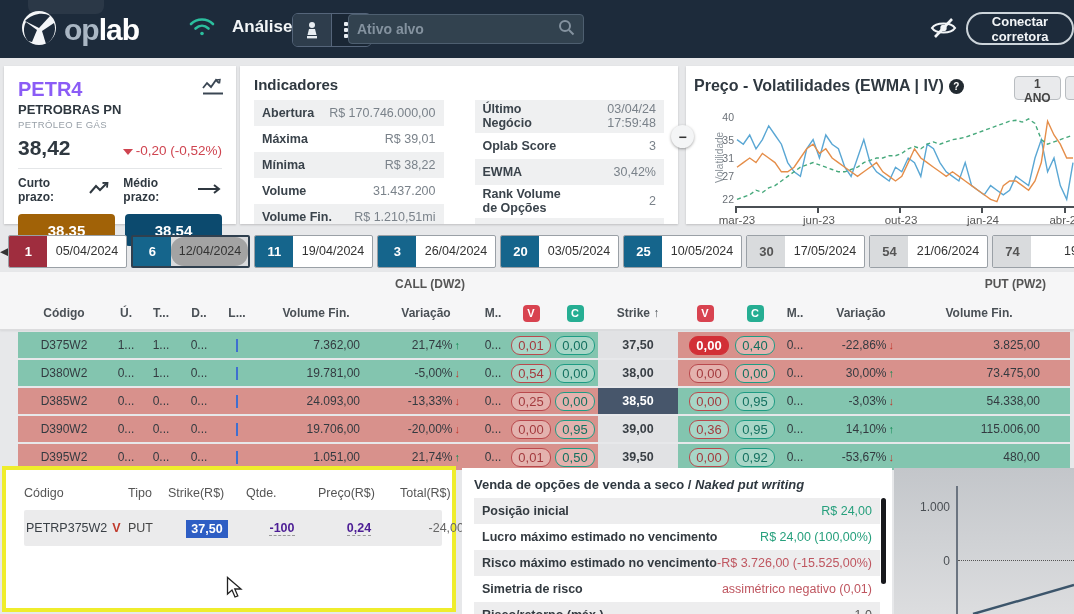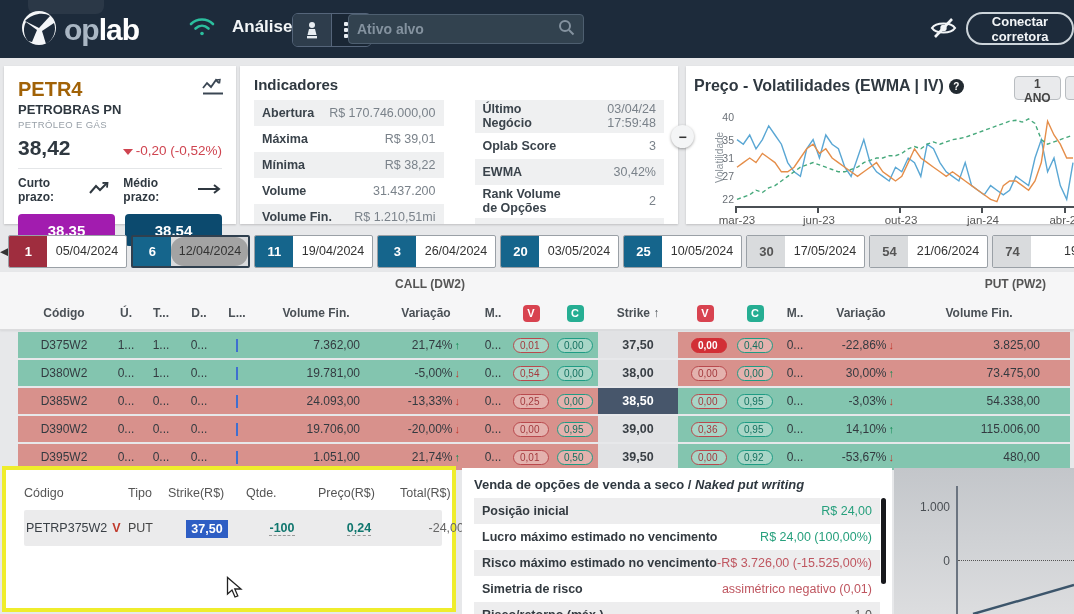--- a/index.html
+++ b/index.html
@@ -29,35 +29,35 @@
                      font-size:14px; font-weight:bold; font-family:"Liberation Sans",sans-serif; }
   .searchbox input::placeholder { color:#84929f; }
   .eyeoff { position:absolute; left:930px; top:16px; }
   .connect-btn { position:absolute; left:966px; top:12px; height:33px; padding:0 18px; border:2px solid #ccd4da;
                  border-radius:17px; background:transparent; color:#f2f5f7; font-size:13px; font-weight:bold;
                  font-family:"Liberation Sans",sans-serif; }
 
   
   .panel { position:absolute; background:#fff; box-shadow:0 1px 2px rgba(0,0,0,.18); }
   .asset-card { left:4px; top:66px; width:232px; height:158px; padding:12px 14px; }
-  .ticker { font-size:20px; font-weight:800; color:#a16207; }
+  .ticker { font-size:20px; font-weight:800; color:#8b5cf6; }
   .chart-icon { position:absolute; right:12px; top:12px; }
   .asset-name { font-size:13px; font-weight:bold; color:#2f3840; margin-top:1px; }
   .asset-sector { font-size:9.5px; color:#98a0a8; letter-spacing:.4px; margin-top:2px; }
   .price-row { display:flex; align-items:baseline; justify-content:space-between; margin-top:6px; }
   .price { font-size:21px; font-weight:800; color:#2f3840; }
   .change { font-size:13.5px; color:#cf4450; }
   .caret-down { display:inline-block; width:0; height:0; border-left:5px solid transparent; border-right:5px solid transparent;
                 border-top:6px solid #cf4450; margin-right:3px; }
   .asset-card hr { border:none; border-top:1px solid #e4e6e8; margin:8px 0 7px; }
   .trend-row { display:flex; align-items:center; gap:10px; font-size:12px; font-weight:bold; color:#2f3840; }
   .bidask { display:flex; gap:10px; margin-top:10px; }
   .bidask button { flex:1; height:32px; border:none; border-radius:4px; color:#fff; font-size:15px; font-weight:bold;
                    font-family:"Liberation Sans",sans-serif; }
-  .bid { background:#a21caf; } .ask { background:#0c4a6e; }
+  .bid { background:#a16207; } .ask { background:#0c4a6e; }
 
   .indicators { left:240px; top:66px; width:438px; height:158px; padding:10px 14px; overflow:hidden; }
   .ind-title { font-size:15px; font-weight:800; color:#2f3840; margin-bottom:7px; }
   .ind-grid { display:flex; gap:31px; }
   .ind-col { flex:1; display:flex; flex-direction:column; }
   .ind-row { display:flex; justify-content:space-between; align-items:center; min-height:26px; padding:2px 8px; font-size:12.5px; }
   .ind-col > .ind-row:nth-child(odd) { background:#eff0f1; }
   .ind-label { font-weight:600; color:#3a434b; max-width:55%; line-height:1.15; }
   .ind-value { color:#7a828a; text-align:right; }
 
@@ -110,42 +110,42 @@
   .chain-body { position:absolute; left:0; top:332px; width:1074px; }
   .chain-row { display:flex; align-items:stretch; height:26px; margin:0 4px 2px 18px; }
   .segband { display:grid; align-items:center; font-size:12px; color:#333a40; }
   .segband.green { background:#83c5af; } .segband.red { background:#d8918c; }
   .sc { text-align:center; white-space:nowrap; overflow:hidden; }
   .num { text-align:right; padding-right:16px; }
   .liqbar { display:block; width:2px; height:13px; background:#3f6fd0; margin:0 auto; }
   .dir::after { font-size:11px; margin-left:2px; }
   .dir.up::after { content:"\2191"; color:#0e8a50; }
   .dir.down::after { content:"\2193"; color:#c0362c; }
-  .pill { display:inline-block; min-width:36px; text-align:left; font-size:10px; border-radius:9px; padding:1px 6px;
+  .pill { display:inline-block; min-width:36px; text-align:left; font-size:13px; border-radius:9px; padding:1px 6px;
           background:rgba(255,255,255,.30); justify-self:center; }
   .pill.vred { border:1px solid #b9494d; color:#a33a3e; }
   .pill.cgreen { border:1px solid #1e9c84; color:#13705f; }
   .pill.filled { background:#d22f36; color:#fff; border-color:#d22f36; font-weight:bold; }
   .strikecell { width:80px; background:#e1e2e4; display:flex; align-items:center; justify-content:center;
                 font-size:12.5px; font-weight:600; color:#3a4046; }
   .strikecell.sel { background:#47566b; color:#fff; font-weight:800; }
   .seg-put-first { margin-left:8px; }
 
   
   .order-panel { position:absolute; left:2px; top:466px; width:454px; height:146px; background:#fff;
                  border:4px solid #efed2c; padding:16px 10px 0 18px; }
   .order-grid { display:grid; grid-template-columns:104px 40px 78px 72px 82px 64px 28px; align-items:center; }
   .order-head span { font-size:12.5px; color:#555; }
   .order-row { background:#ebebec; height:36px; margin-top:10px; border-radius:2px; }
   .ord-code { font-size:12.5px; color:#3a4046; padding-left:2px; white-space:nowrap; }
   .ord-side { color:#c0392b; font-weight:bold; margin-left:5px; }
   .ord-type { font-size:12.5px; color:#444; }
   .ord-strike { text-align:center; }
   .ord-strike b { background:#2e5ec4; color:#fff; padding:2px 5px; font-size:12.5px; }
-  .editable { text-align:center; font-size:12.5px; font-weight:bold; color:#0f766e; }
+  .editable { text-align:center; font-size:12.5px; font-weight:bold; color:#4c1d95; }
   .editable u { text-decoration:none; border-bottom:1px dashed #999; }
   .ord-total { text-align:right; font-size:12.5px; color:#666; }
   .trash { justify-self:center; }
 
   
   .strategy { position:absolute; left:462px; top:468px; width:430px; height:146px; background:#fff; padding:9px 12px 0 12px; overflow:hidden; }
   .strat-title { font-size:13px; font-weight:bold; color:#2f3840; margin-bottom:6px; }
   .strat-title i { font-style:italic; }
   .strat-row { display:flex; justify-content:space-between; align-items:center; height:26px; padding:0 8px; font-size:12.5px; }
   .strat-host > .strat-row:nth-child(odd) { background:#ededee; }

